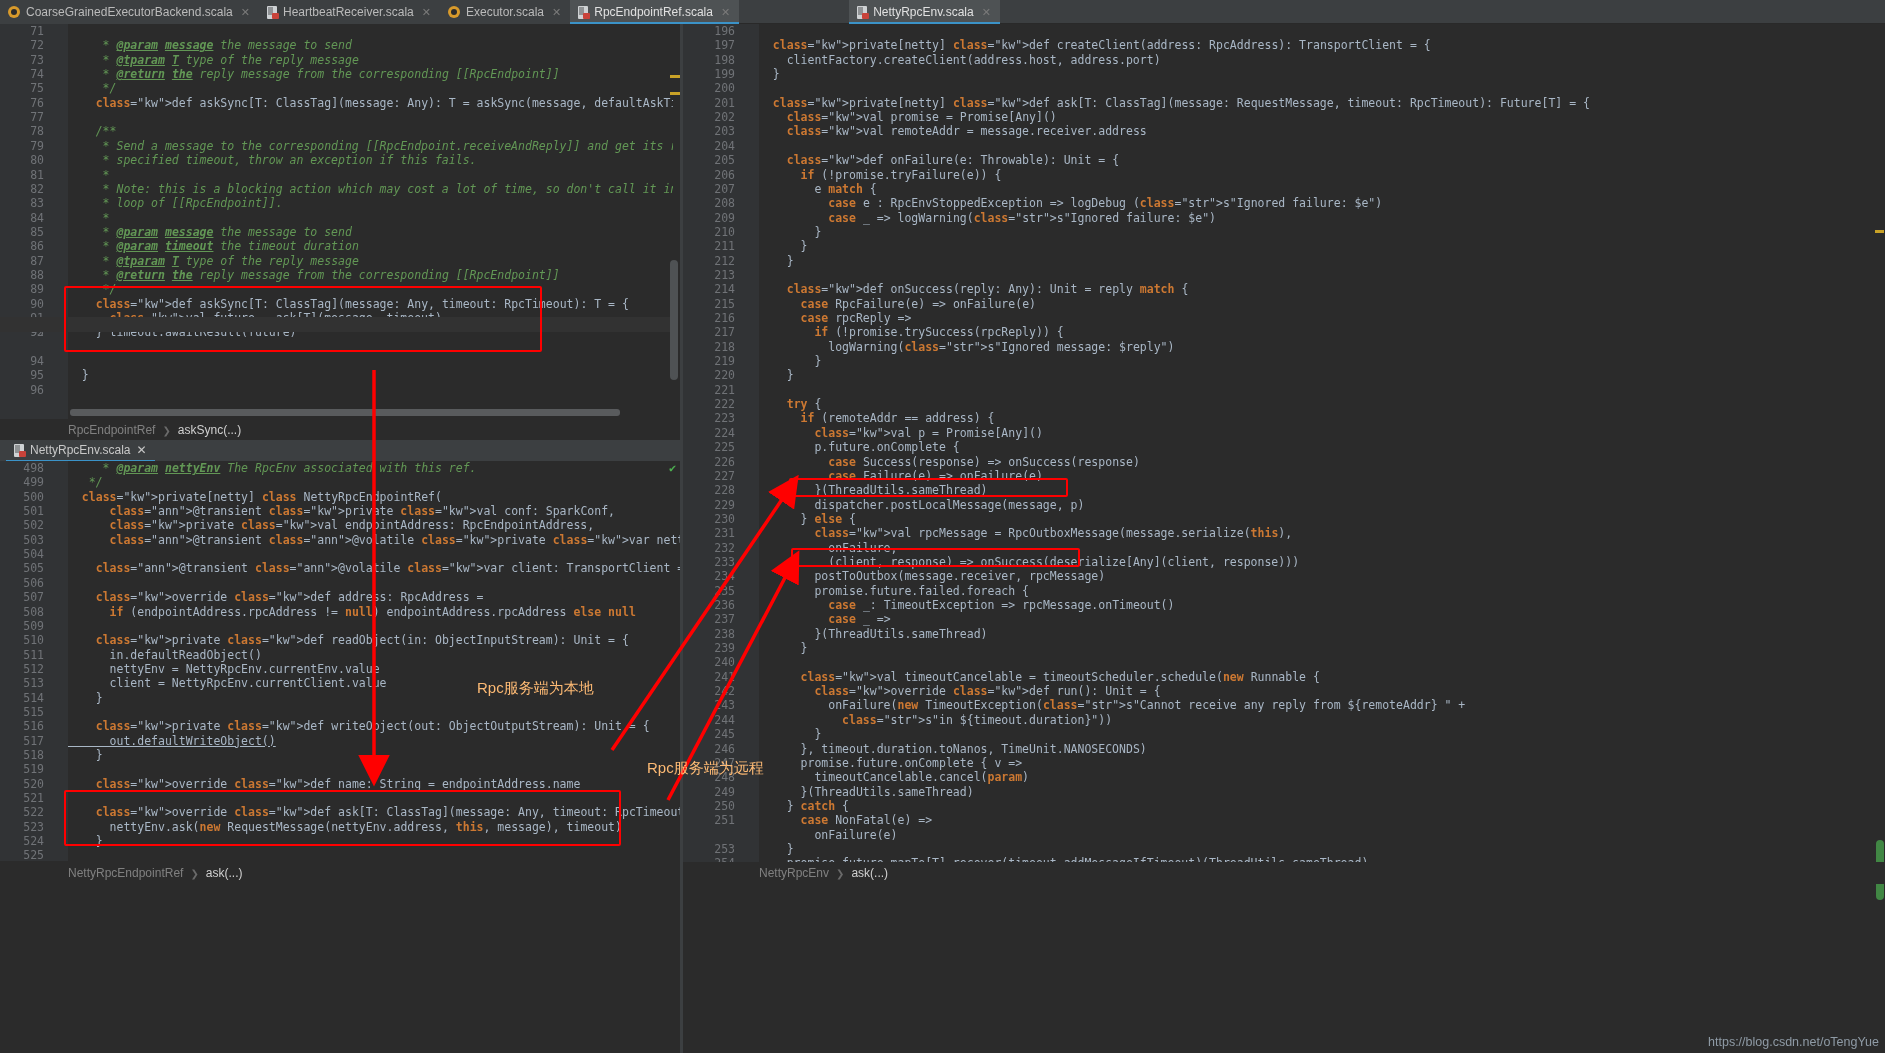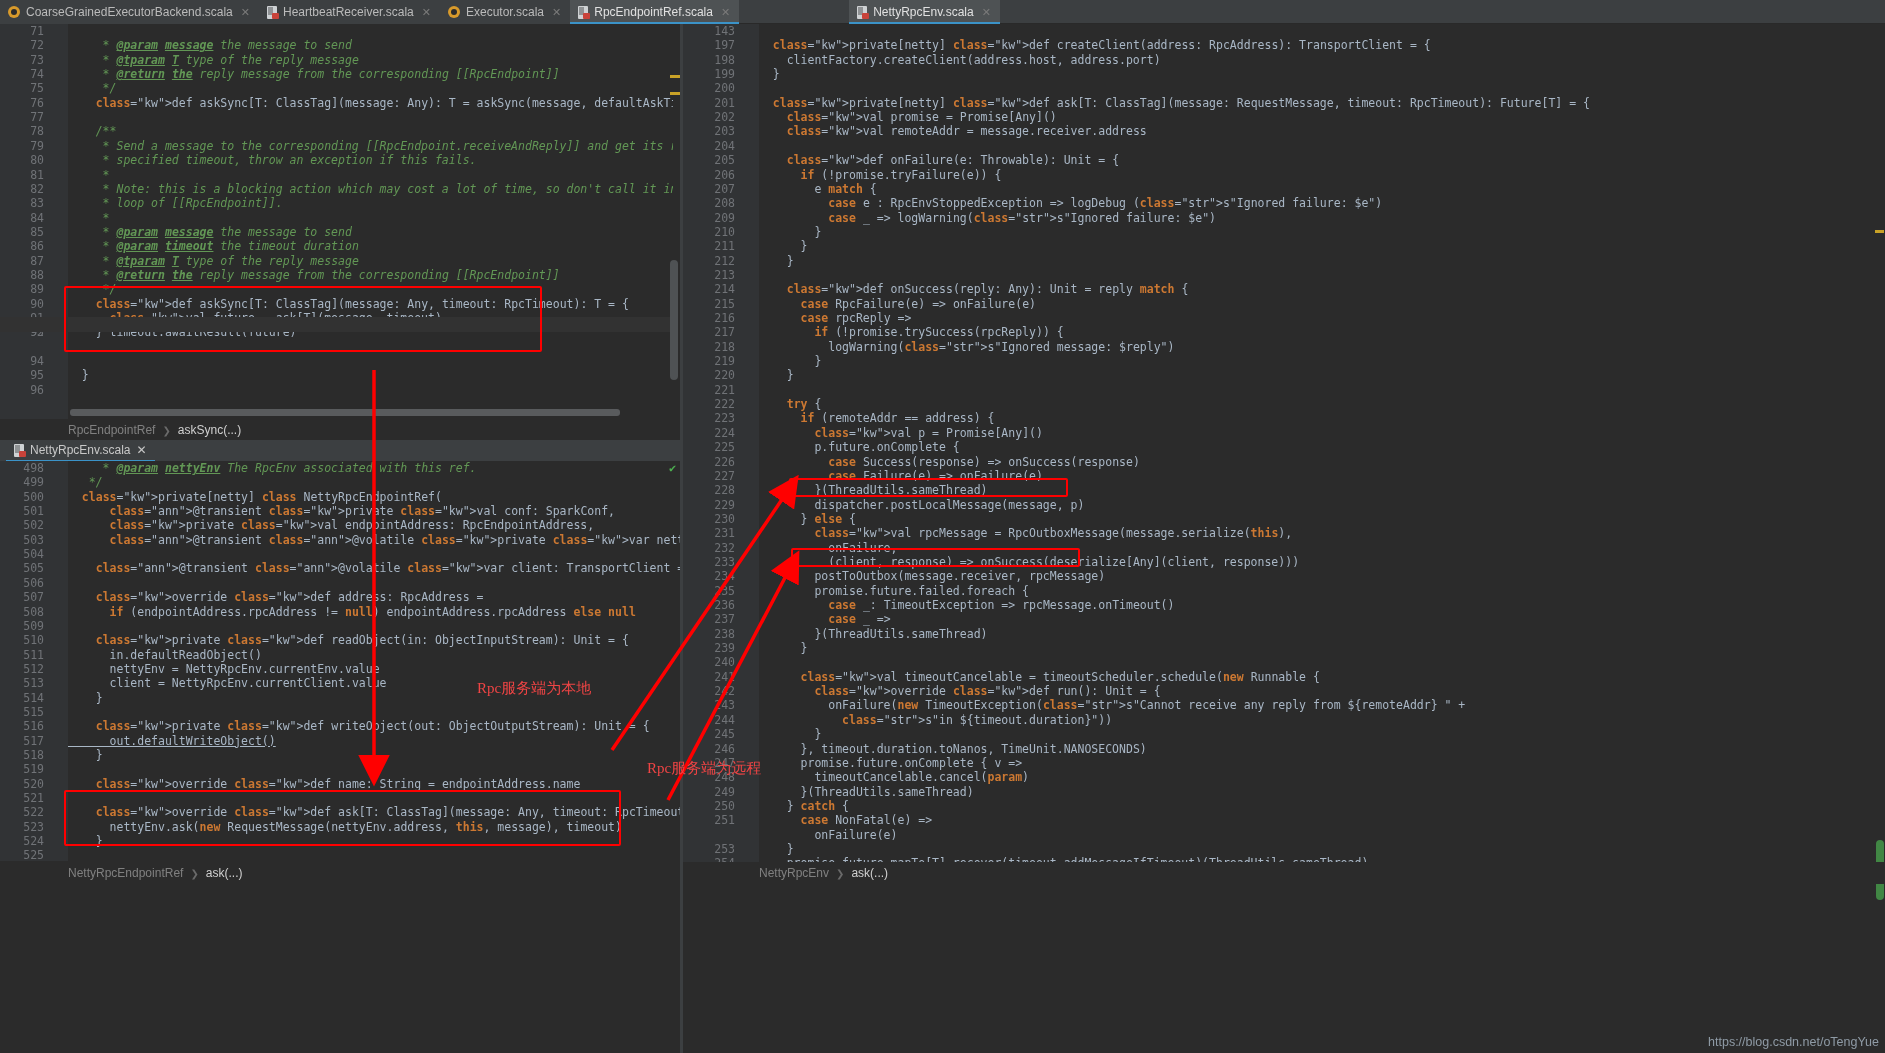--- a/index.html
+++ b/index.html
@@ -76,21 +76,21 @@
   }
   .subtabrow { position:absolute; background:#3c3f41; }
 
   
   .hscroll { position:absolute; height:7px; background:#595b5d; border-radius:3px; }
   .vscroll { position:absolute; width:8px; background:#4f5254; border-radius:4px; }
 
   
   .redbox { position:absolute; border:2.5px solid #ff0000; border-radius:2px; pointer-events:none; }
   .zhlabel {
-    position:absolute; color:#ef4444; font-family:Liberation Serif, serif;
+    position:absolute; color:#fdba74; font-family:Liberation Sans, sans-serif;
     font-size:15px; white-space:nowrap;
   }
   .watermark {
     position:absolute; right:6px; bottom:4px; color:#8f9ba6;
     font-family:"Liberation Sans", sans-serif; font-size:12.5px;
   }
   .divider { position:absolute; background:#3c3f41; }
   svg.arrow { position:absolute; overflow:visible; pointer-events:none; }
 </style>
 </head>
@@ -224,21 +224,21 @@
   <div class="crumb" style="left:0;top:862px;width:680px;">
     <span>NettyRpcEndpointRef</span>
     <span class="sep">❯</span>
     <span class="cur">ask(...)</span>
   </div>
 
   <div class="pane" id="paneR" style="left:683px;top:24px;width:1202px;height:838px;">
     <div class="gutter" style="left:0;width:60px;"></div>
     <div class="gutter2" style="left:60px;width:16px;"></div>
     <div class="codearea" id="codeR">
-        <div class="ln" style="top: 0px;"><span class="num" style="width: 52px;">143</span><span class="txt" style="left: 76px;"></span></div>
+        <div class="ln" style="top: 0px;"><span class="num" style="width: 52px;">196</span><span class="txt" style="left: 76px;"></span></div>
         <div class="ln" style="top: 14.35px;"><span class="num" style="width: 52px;">197</span><span class="txt" style="left: 76px;">  <span <span="" class="kw">class</span>="kw"&gt;private[netty] <span <span="" class="kw">class</span>="kw"&gt;def createClient(address: <span class="cls">RpcAddress</span>): <span class="cls">TransportClient</span> = {</span></div>
         <div class="ln" style="top: 28.7px;"><span class="num" style="width: 52px;">198</span><span class="txt" style="left: 76px;">    clientFactory.createClient(address.host, address.port)</span></div>
         <div class="ln" style="top: 43.05px;"><span class="num" style="width: 52px;">199</span><span class="txt" style="left: 76px;">  }</span></div>
         <div class="ln" style="top: 57.4px;"><span class="num" style="width: 52px;">200</span><span class="txt" style="left: 76px;"></span></div>
         <div class="ln" style="top: 71.75px;"><span class="num" style="width: 52px;">201</span><span class="txt" style="left: 76px;">  <span <span="" class="kw">class</span>="kw"&gt;private[netty] <span <span="" class="kw">class</span>="kw"&gt;def ask[T: <span class="cls">ClassTag</span>](message: <span class="cls">RequestMessage</span>, timeout: <span class="cls">RpcTimeout</span>): <span class="cls">Future</span>[T] = {</span></div>
         <div class="ln" style="top: 86.1px;"><span class="num" style="width: 52px;">202</span><span class="txt" style="left: 76px;">    <span <span="" class="kw">class</span>="kw"&gt;val promise = <span class="cls">Promise</span>[<span class="cls">Any</span>]()</span></div>
         <div class="ln" style="top: 100.45px;"><span class="num" style="width: 52px;">203</span><span class="txt" style="left: 76px;">    <span <span="" class="kw">class</span>="kw"&gt;val remoteAddr = message.receiver.address</span></div>
         <div class="ln" style="top: 114.8px;"><span class="num" style="width: 52px;">204</span><span class="txt" style="left: 76px;"></span></div>
         <div class="ln" style="top: 129.15px;"><span class="num" style="width: 52px;">205</span><span class="txt" style="left: 76px;">    <span <span="" class="kw">class</span>="kw"&gt;def onFailure(e: <span class="cls">Throwable</span>): <span class="cls">Unit</span> = {</span></div>
         <div class="ln" style="top: 143.5px;"><span class="num" style="width: 52px;">206</span><span class="txt" style="left: 76px;">      <span class="kw">if</span> (!promise.tryFailure(e)) {</span></div>

